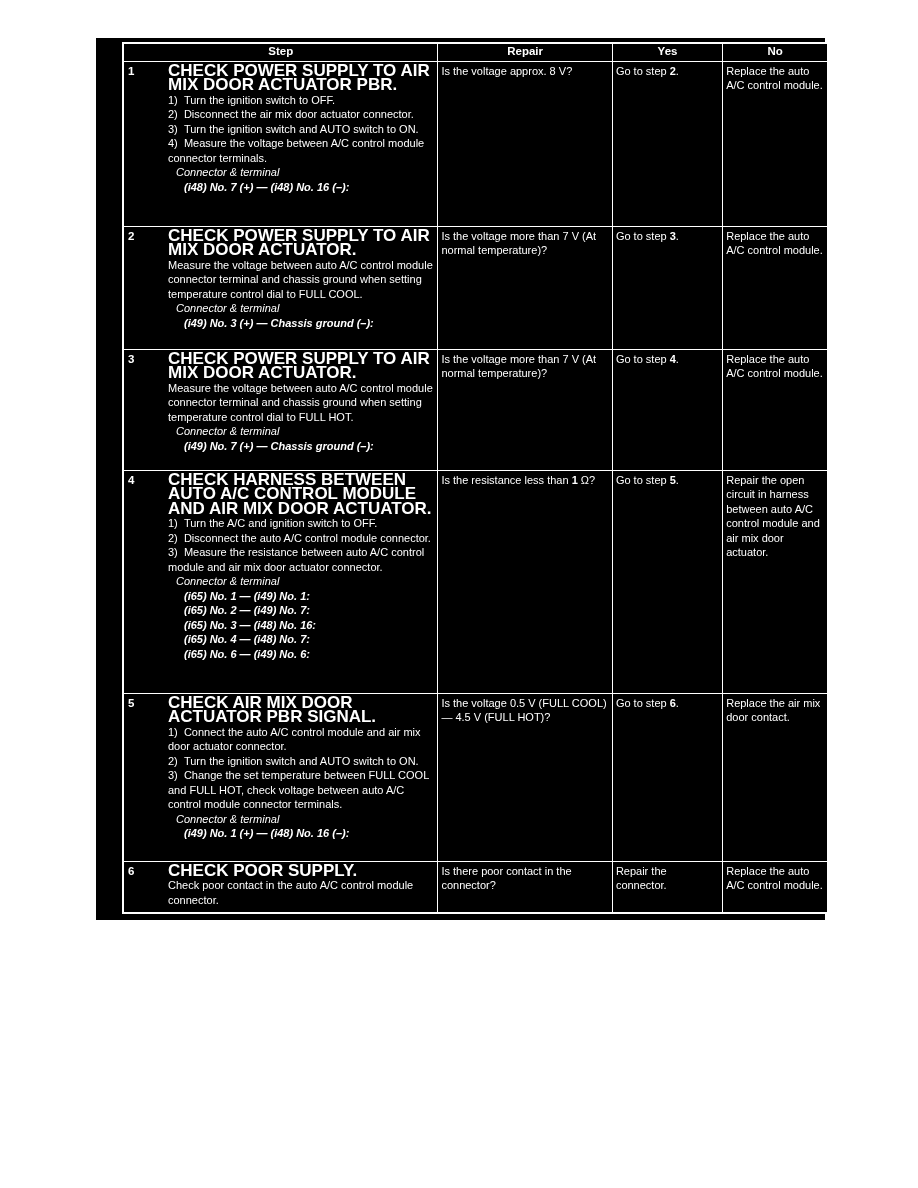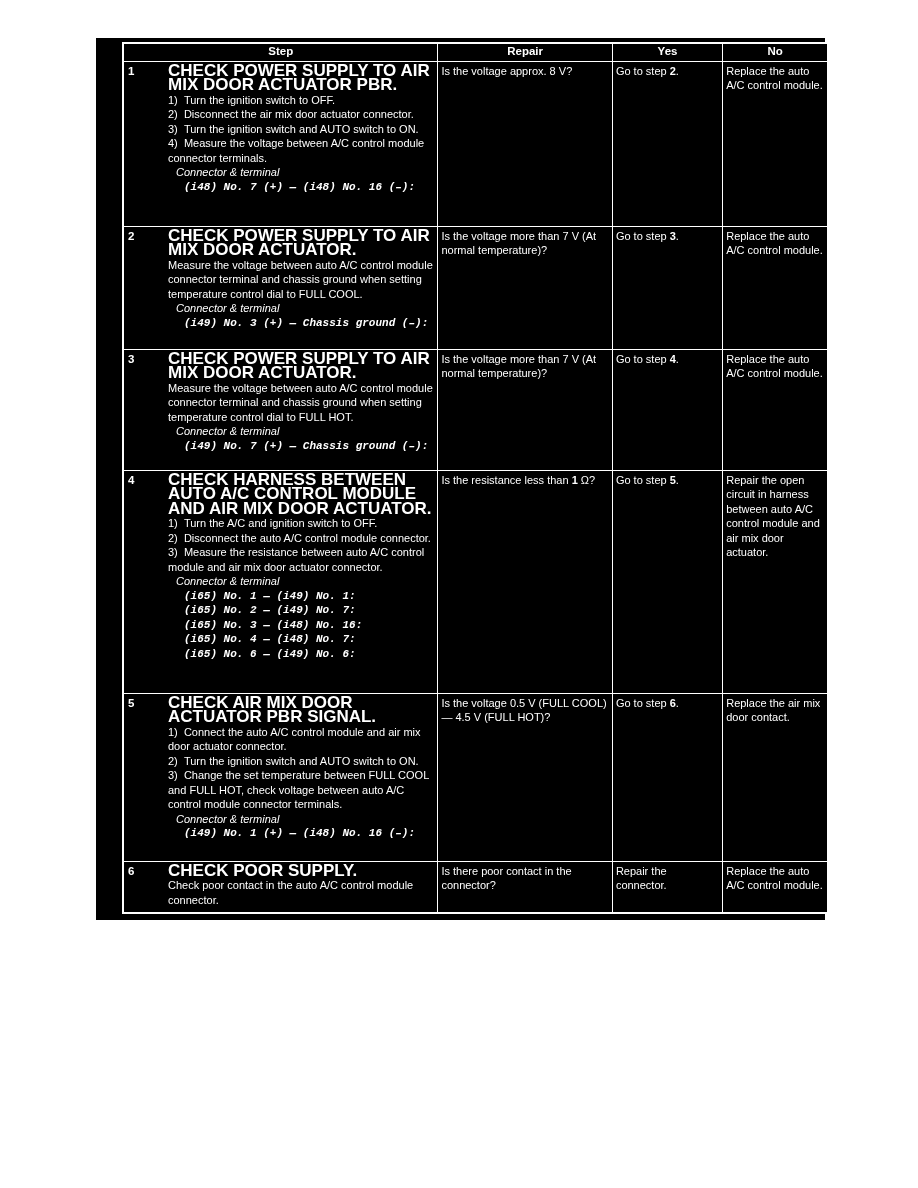--- a/index.html
+++ b/index.html
@@ -49,21 +49,20 @@
   .step-content { flex: 1 1 auto; padding: 2px 4px 2px 0; }
   .step-title { font-weight: bold; font-size: 17px; }
   .step-body p { margin: 0; }
   .connector-label {
     font-weight: normal; font-style: italic;
     margin-left: 8px;
   }
   .terminal-line {
     font-weight: bold; font-style: italic;
     margin-left: 16px;
-    font-family: Liberation Mono, monospace;
   }
   .cellp { margin: 0; padding: 2px 3px; }
   .r1 td { height: 165px; }
   .r2 td { height: 123px; }
   .r3 td { height: 121px; }
   .r4 td { height: 223px; }
   .r5 td { height: 168px; }
   .r6 td { height: 52px; }
   b.inline-bold { font-weight: bold; }
 </style>

